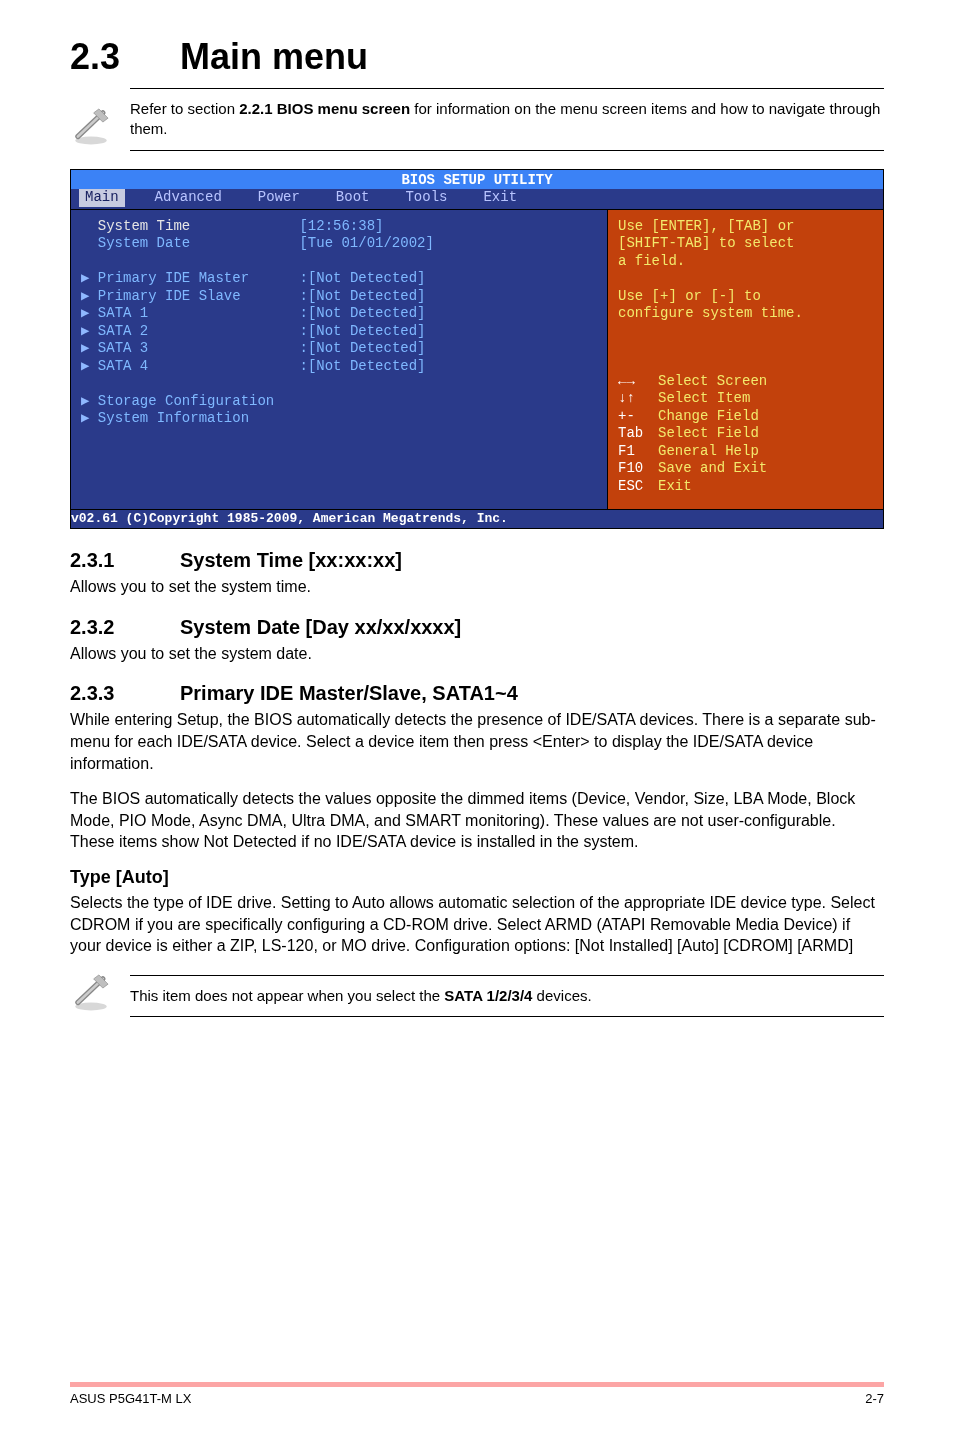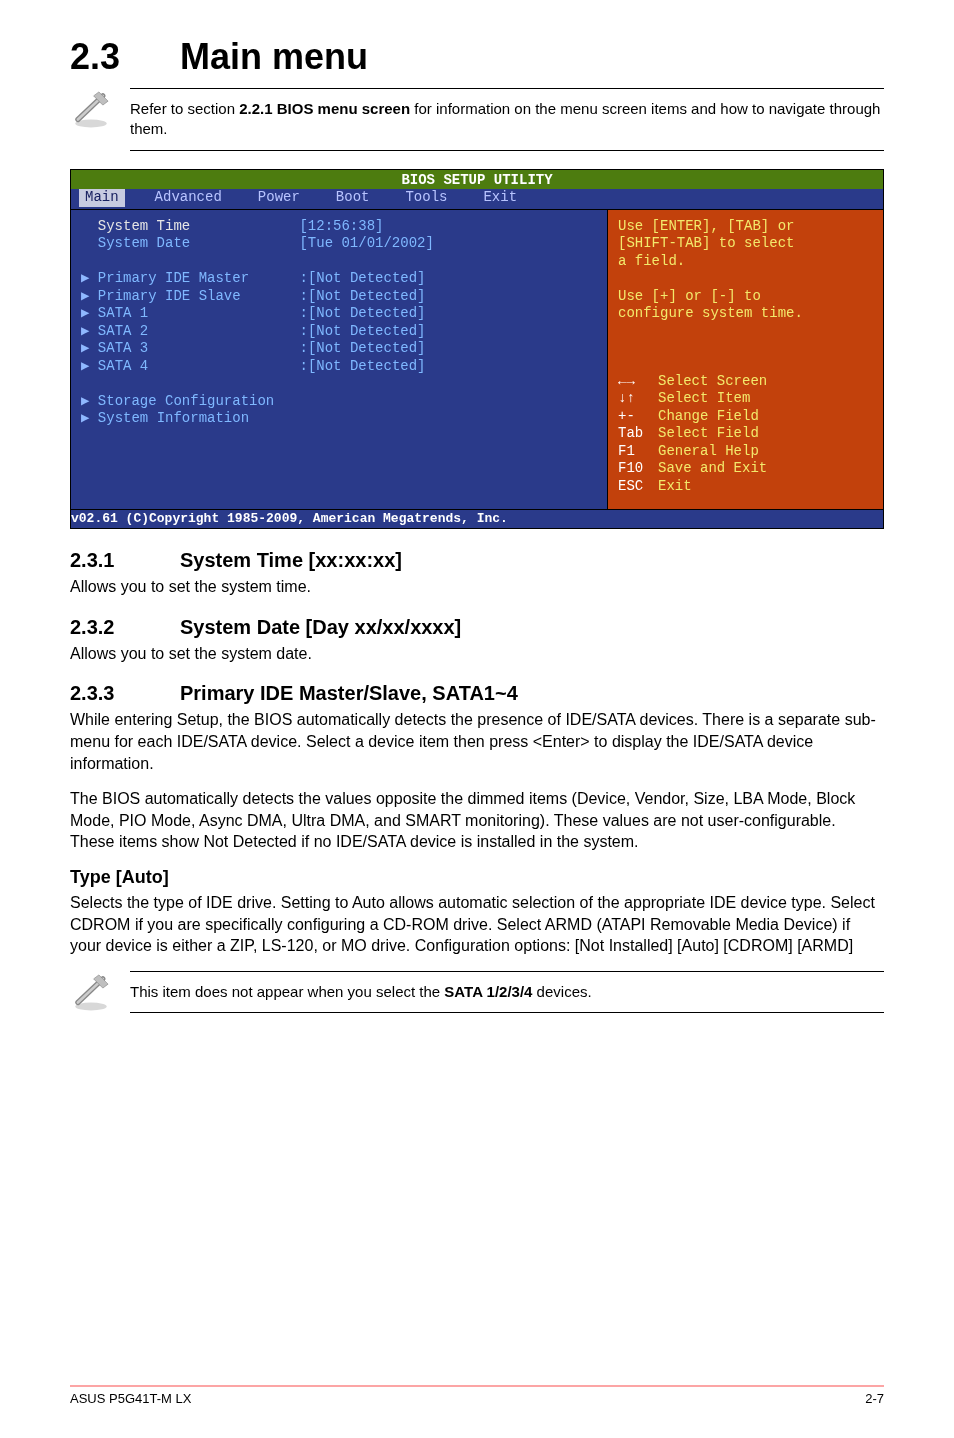--- a/index.html
+++ b/index.html
@@ -24,21 +24,21 @@
     margin: 0 0 10px 0;
   }
   .h1-num { display:inline-block; width:110px; }
   p.body {
     font-size: 16px;
     line-height: 1.35;
     margin: 0 0 14px 0;
   }
   .note-block {
     display: flex;
-    align-items: flex-start;
+    align-items: flex-end;
     margin: 10px 0 18px 0;
   }
   .note-icon {
     width: 60px;
     flex: 0 0 60px;
     text-align: left;
   }
   .note-icon svg { width: 42px; height: 42px; }
   .note-text {
     flex: 1;
@@ -52,21 +52,21 @@
   .bios {
     font-family: "Courier New", monospace;
     font-size: 14px;
     line-height: 1.25;
     border: 1px solid #000;
     background: #2a3a8a;
     color: #dbe4ff;
     margin-bottom: 20px;
   }
   .bios-title {
-    background: #4d7c0f;
+    background: #3b82f6;
     color: #ffffff;
     text-align: center;
     font-weight: bold;
     padding: 2px 0 0 0;
   }
   .bios-menu {
     background: #2a3a8a;
     color: #b8c4ff;
     padding: 0 8px 2px 8px;
     display: flex;
@@ -122,21 +122,21 @@
   h3.subsub {
     font-size: 18px;
     font-weight: bold;
     margin: 10px 0 4px 0;
   }
   .footer {
     position: absolute;
     bottom: 32px;
     left: 70px;
     right: 70px;
-    border-top: 2px solid #fca5a5;
+    border-top: 5px solid #fca5a5;
     padding-top: 4px;
     font-size: 13px;
     display: flex;
     justify-content: space-between;
   }
 </style>
 </head>
 <body>
 
 <div class="page">

